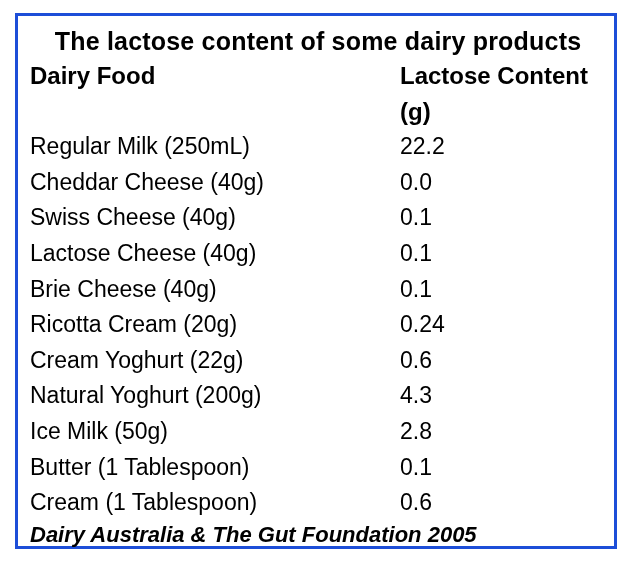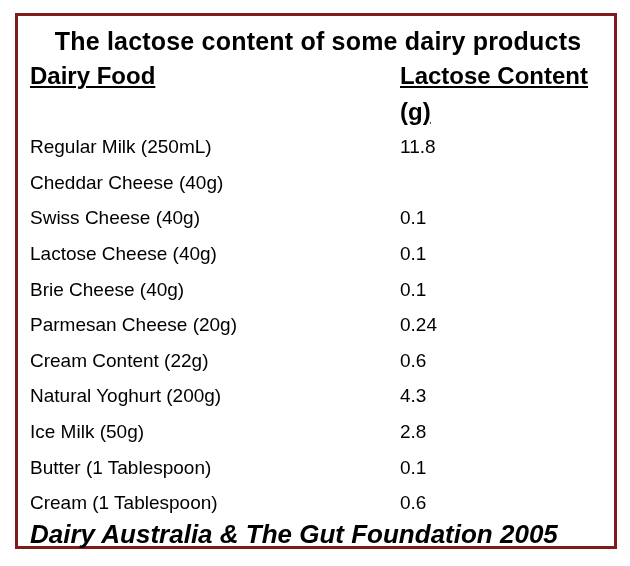--- a/index.html
+++ b/index.html
@@ -12,53 +12,52 @@
     color: #000000;
     overflow: hidden;
   }
   .frame {
     position: absolute;
     left: 15px;
     top: 13px;
     width: 602px;
     height: 536px;
     box-sizing: border-box;
-    border: 3px solid #7f1d1d;
+    border: 3px solid #1d4ed8;
     background: #ffffff;
     padding: 6px 8px 0 12px;
   }
   .title {
     text-align: center;
     font-weight: bold;
     font-size: 25px;
     height: 36px;
     line-height: 38px;
     letter-spacing: 0.2px;
     white-space: nowrap;
   }
   .grid-row {
     display: grid;
     grid-template-columns: 370px 1fr;
     height: 35.6px;
     line-height: 35.6px;
-    font-size: 19px;
+    font-size: 23px;
     white-space: nowrap;
   }
   .grid-row.header {
     font-weight: bold;
     font-size: 24px;
-    text-decoration: underline;
   }
   .cell {
     overflow: visible;
   }
   .footer {
     font-weight: bold;
     font-style: italic;
-    font-size: 26px;
+    font-size: 22px;
     line-height: 27px;
     white-space: nowrap;
   }
 </style>
 </head>
 <body>
 
 <div class="frame">
 
   <div class="title">The lactose content of some dairy products</div>
@@ -68,43 +67,44 @@
     <div class="cell">Lactose Content</div>
   </div>
 
   <div class="grid-row header">
     <div class="cell"></div>
     <div class="cell">(g)</div>
   </div>
 
   <div class="grid-row">
     <div class="cell">Regular Milk (250mL)</div>
-    <div class="cell">11.8</div>
+    <div class="cell">22.2</div>
   </div>
   <div class="grid-row">
     <div class="cell">Cheddar Cheese (40g)</div>
+    <div class="cell">0.0</div>
   </div>
   <div class="grid-row">
     <div class="cell">Swiss Cheese (40g)</div>
     <div class="cell">0.1</div>
   </div>
   <div class="grid-row">
     <div class="cell">Lactose Cheese (40g)</div>
     <div class="cell">0.1</div>
   </div>
   <div class="grid-row">
     <div class="cell">Brie Cheese (40g)</div>
     <div class="cell">0.1</div>
   </div>
   <div class="grid-row">
-    <div class="cell">Parmesan Cheese (20g)</div>
+    <div class="cell">Ricotta Cream (20g)</div>
     <div class="cell">0.24</div>
   </div>
   <div class="grid-row">
-    <div class="cell">Cream Content (22g)</div>
+    <div class="cell">Cream Yoghurt (22g)</div>
     <div class="cell">0.6</div>
   </div>
   <div class="grid-row">
     <div class="cell">Natural Yoghurt (200g)</div>
     <div class="cell">4.3</div>
   </div>
   <div class="grid-row">
     <div class="cell">Ice Milk (50g)</div>
     <div class="cell">2.8</div>
   </div>

